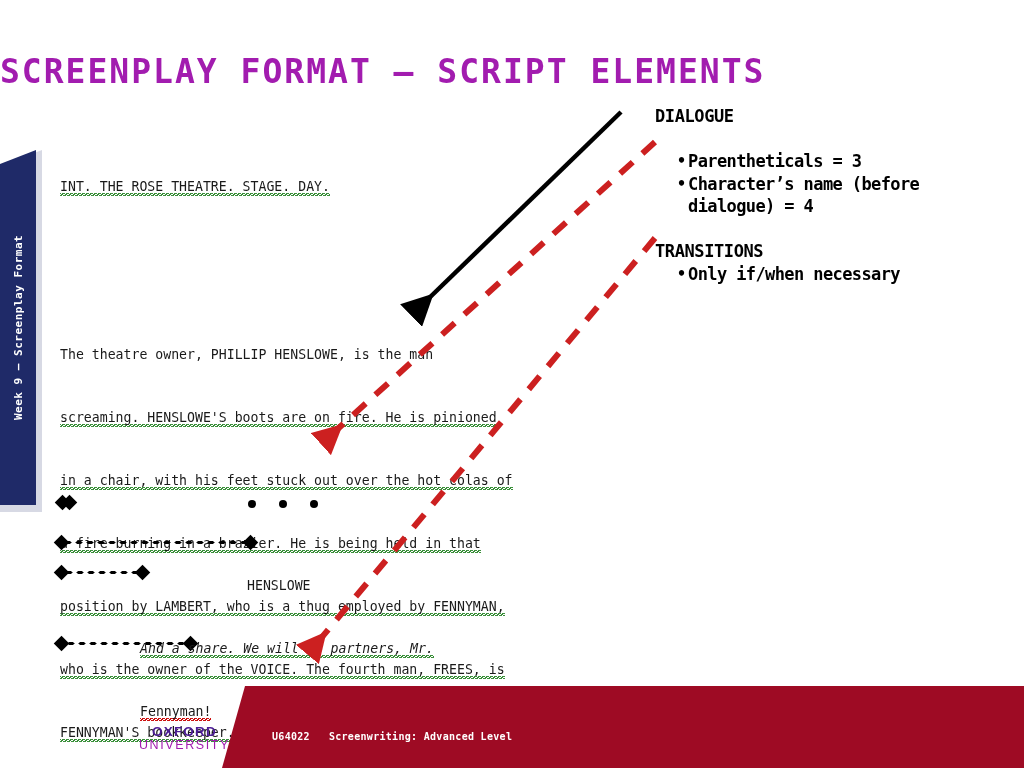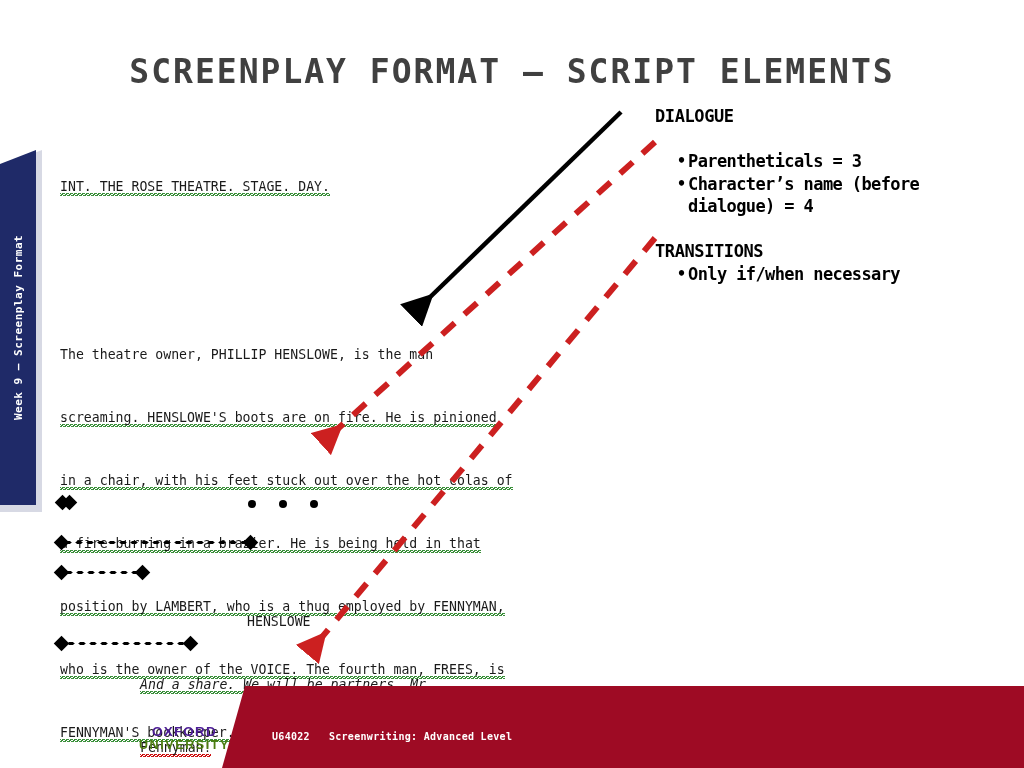--- a/index.html
+++ b/index.html
@@ -20,26 +20,26 @@
     background: #ffffff;
     overflow: hidden;
   }
 
   
   .slide-title {
     position: absolute;
     left: 0;
     top: 52px;
     width: 1024px;
-    text-align: center;
+    text-align: left;
     font-family: "DejaVu Sans Mono", "Liberation Mono", monospace;
     font-weight: bold;
     font-size: 33px;
     letter-spacing: 2px;
-    color: #404040;
+    color: #a21caf;
     white-space: pre;
   }
 
   
   .side-tab {
     position: absolute;
     left: 0;
     top: 150px;
     width: 36px;
     height: 355px;
@@ -228,23 +228,23 @@
     font-family: "Liberation Serif", serif;
     font-weight: bold;
     font-size: 29px;
     color: #1f2a68;
     letter-spacing: -0.5px;
     margin: 1px 0 1px 0;
   }
   .logo .l3 {
     display: block;
     font-family: "Liberation Sans", sans-serif;
-    font-weight: bold;
+    font-weight: normal;
     font-size: 12.5px;
-    color: #4d7c0f;
+    color: #a21caf;
     letter-spacing: 1.6px;
   }
 </style>
 </head>
 <body>
 
 <div id="slide">
 
   <div class="slide-title">SCREENPLAY FORMAT – SCRIPT ELEMENTS</div>
 
@@ -305,21 +305,21 @@
     <span class="dia"></span>
   </div>
 
   <div class="marker" style="left:56px; top:637px;">
     <span class="dia"></span>
     <span class="dot-rule" style="width:118px;"></span>
     <span class="dia"></span>
   </div>
 
   <div class="script" style="top:533px; left:60px;">
-    <div style="padding-left:187px;margin-top:36px;">HENSLOWE</div>
+    <div style="padding-left:187px;">HENSLOWE</div>
     <div style="padding-left:80px;font-style:italic;"><span class="sq-green">And a share. We will be partners, Mr.</span></div>
     <div style="padding-left:80px;"><span class="sq-red">Fennyman!</span></div>
 
     
 
     
     
     
   </div>
 

